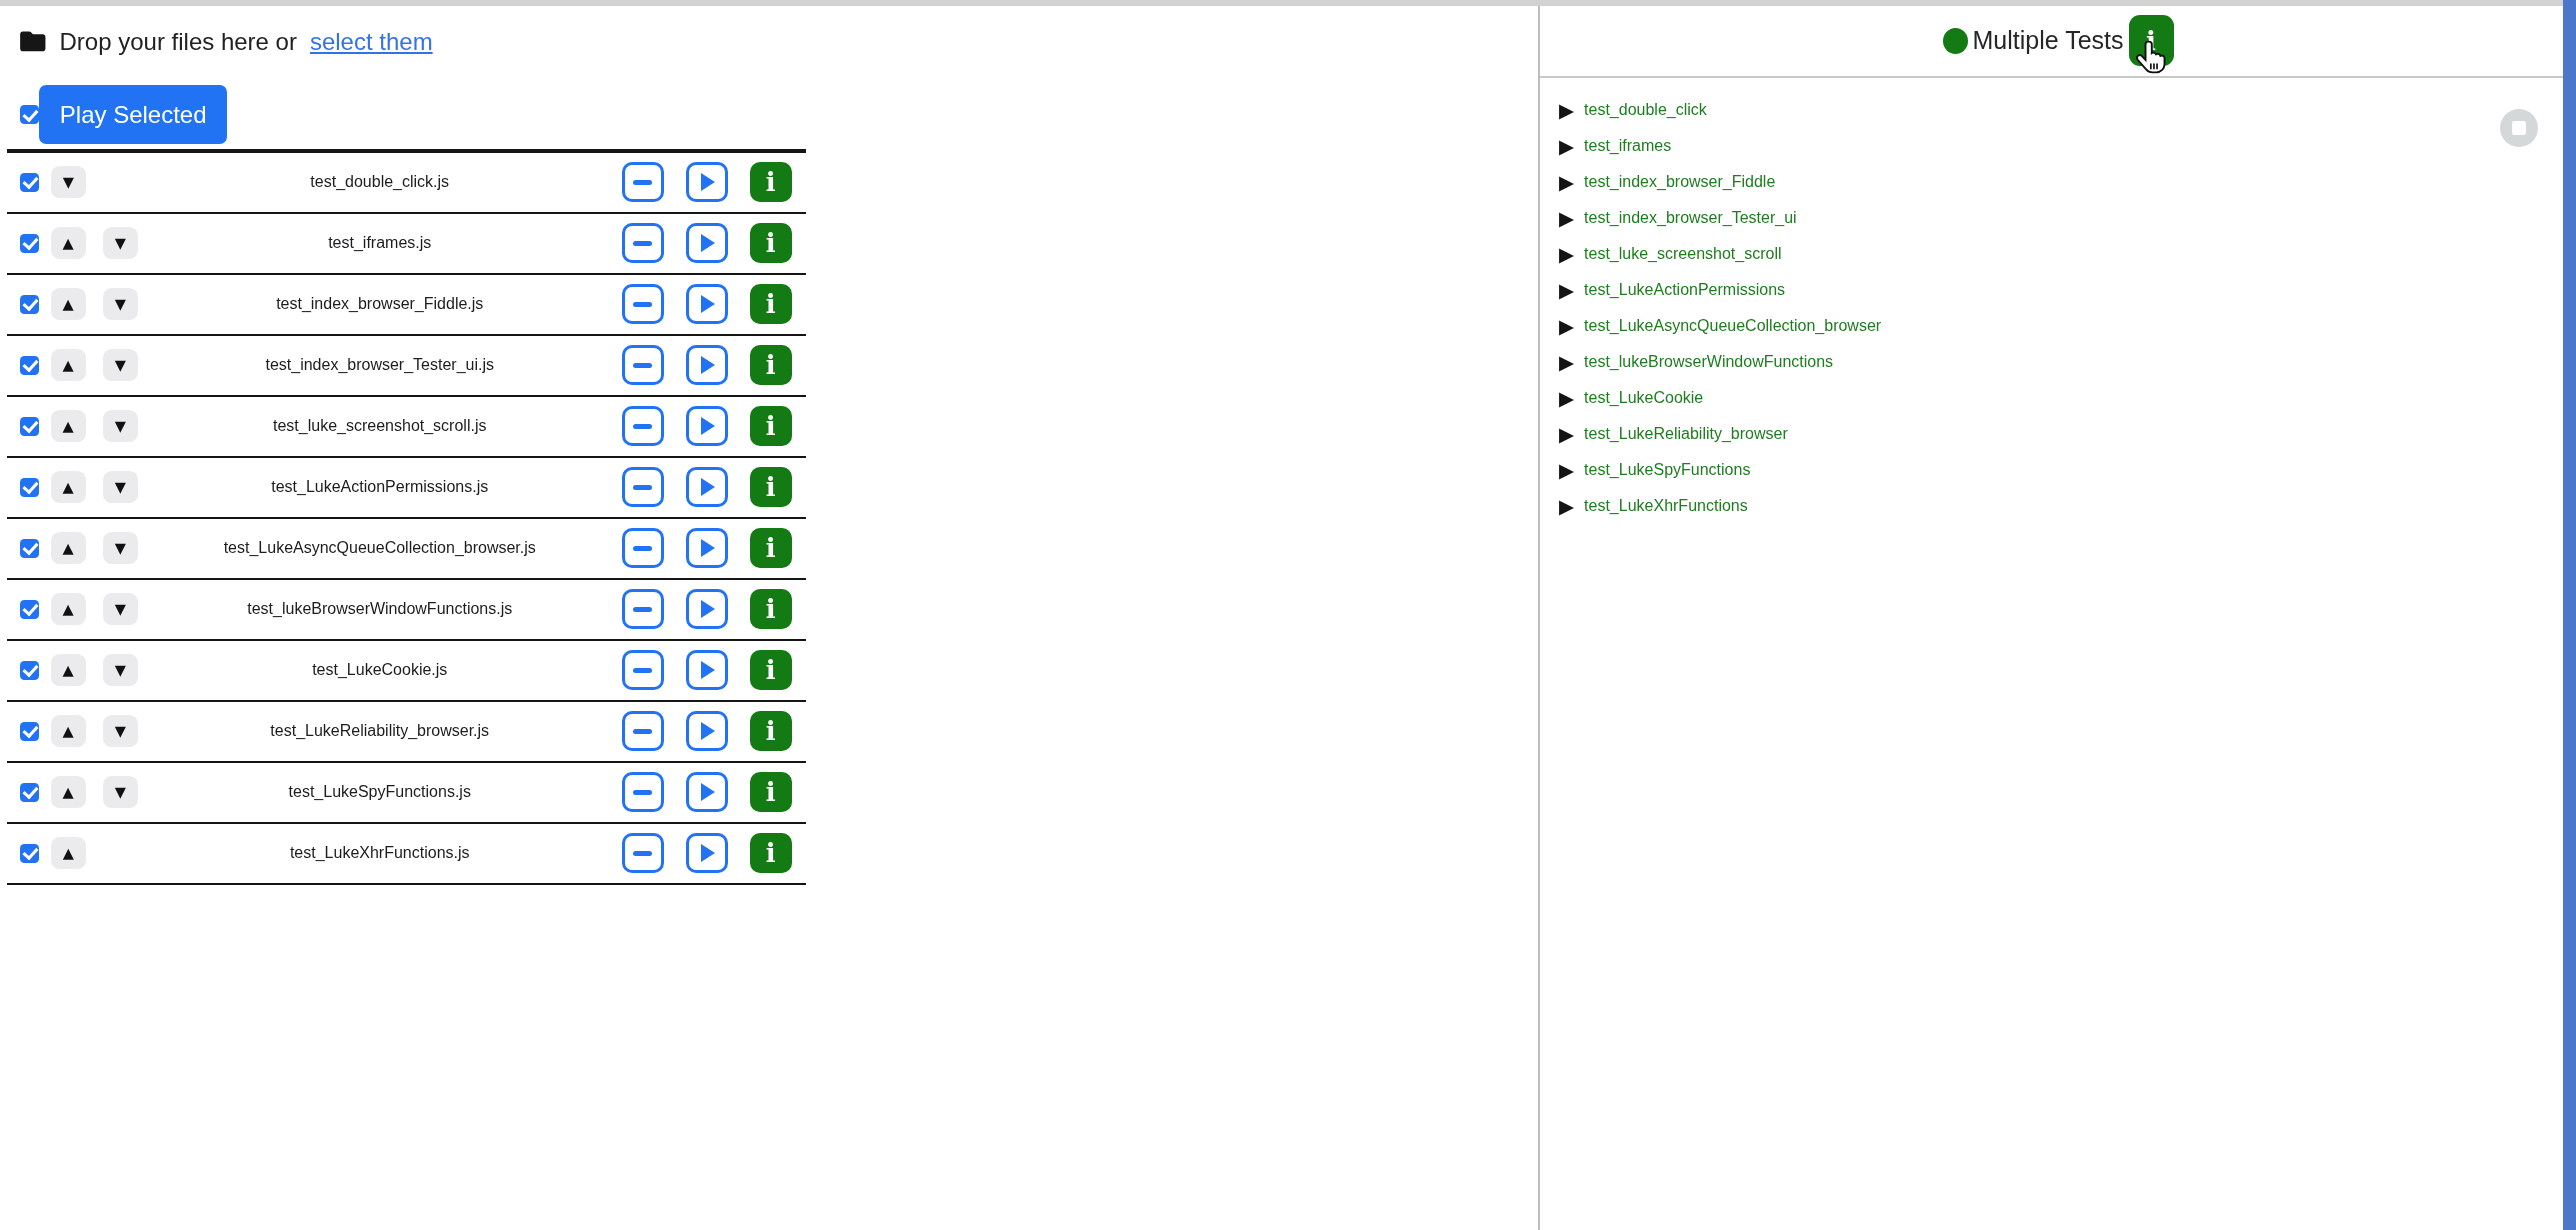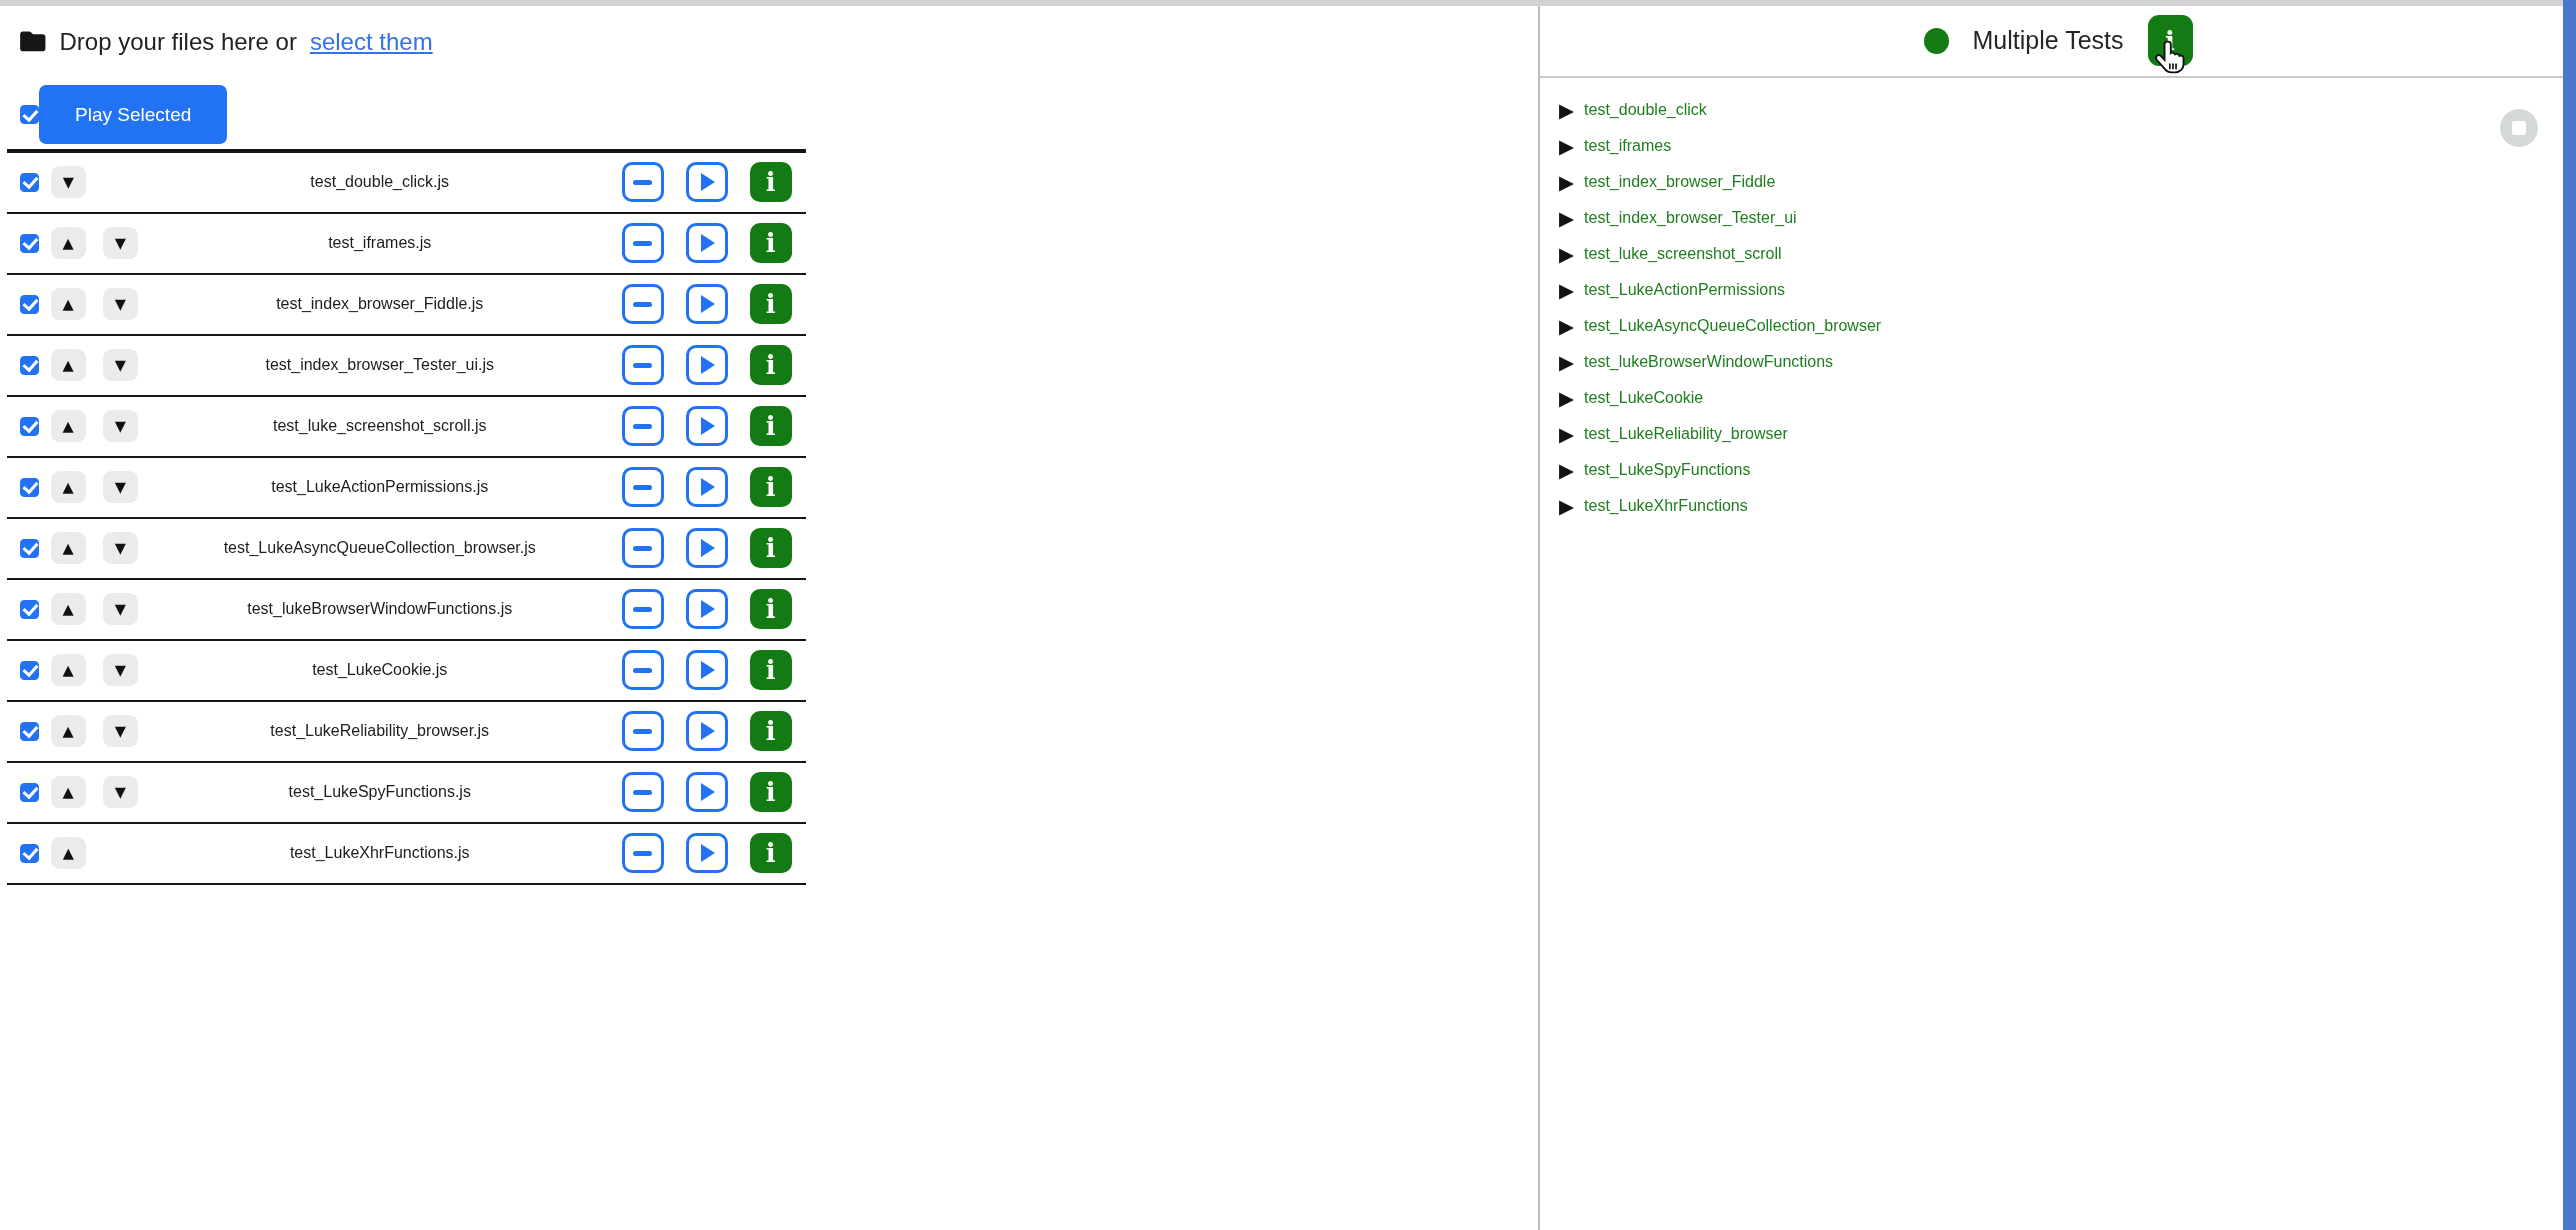--- a/index.html
+++ b/index.html
@@ -15,21 +15,21 @@
     font-size:24px;color:#222;}
   .folder-svg{width:27.5px;height:23px;flex:0 0 auto;}
   .select-link{color:var(--link-blue,#3273e8);text-decoration:underline;cursor:pointer;}
 
   .tests-table{margin:25px 0 0 7.2px;width:799px;}
   .thead{display:flex;align-items:center;height:68px;padding:0 3.6px 0 13px;
     border-bottom:4.3px solid #151515;}
   .thead .mid{flex:1;text-align:center;font-size:25px;font-weight:700;color:#1c1c1e;
     letter-spacing:0.4px;}
   .play-selected{width:188px;height:59px;border-radius:7.2px;border:none;
-    background:var(--accent-blue,#2173f4);color:#fff;font-size:19px;font-weight:500;
+    background:var(--accent-blue,#2173f4);color:#fff;font-size:24px;font-weight:500;
     font-family:"Liberation Sans",sans-serif;cursor:pointer;}
 
   .checkbox{width:19px;height:19px;border-radius:4.3px;background:var(--accent-blue,#2173f4);
     position:relative;flex:0 0 auto;cursor:pointer;}
   .checkbox::after{content:"";position:absolute;left:5.8px;top:1.4px;width:5.8px;height:11px;
     border:solid #fff;border-width:0 3.6px 3.6px 0;transform:rotate(42deg);}
 
   .row{display:flex;align-items:center;height:59px;border-bottom:2.9px solid #151515;
     padding:0 14.5px 0 13px;}
   .arrows{width:87px;margin-left:11.6px;display:flex;gap:17.4px;flex:0 0 auto;}
@@ -45,21 +45,21 @@
   .play-tri{width:0;height:0;border-left:14.5px solid var(--accent-blue,#2173f4);
     border-top:9.4px solid transparent;border-bottom:9.4px solid transparent;margin-left:3.6px;}
   .act.info{background:var(--green,#147a14);border:none;}
   .iglyph{font-family:"DejaVu Serif",serif;font-weight:bold;font-size:26px;color:#fff;
     line-height:1;}
 
   
   .right-panel{position:absolute;left:1538px;top:5.8px;right:0;bottom:0;
     border-left:2.2px solid #bdbdbd;background:#fff;}
   .rp-header{height:70px;border-bottom:2.2px solid #c9c9c9;display:flex;align-items:center;
-    justify-content:center;gap:24px;}
+    justify-content:center;gap:5px;}
   .status-dot{width:25px;height:26px;border-radius:50%;background:var(--green,#147a14);}
   .rp-title{font-size:25px;color:#262626;}
   .info-btn{width:45px;height:51px;border-radius:11px;background:var(--green,#147a14);
     border:none;position:relative;display:flex;align-items:center;justify-content:center;
     cursor:pointer;}
   .cursor-svg{position:absolute;left:5.8px;top:22px;width:38px;height:41px;z-index:9;}
 
   .rp-body{position:relative;padding:14.5px 0 0 19px;}
   .rp-item{display:flex;align-items:center;gap:10px;height:36px;cursor:pointer;}
   .rp-arrow{font-family:"DejaVu Sans",sans-serif;font-size:19.6px;color:#141414;line-height:1;}

